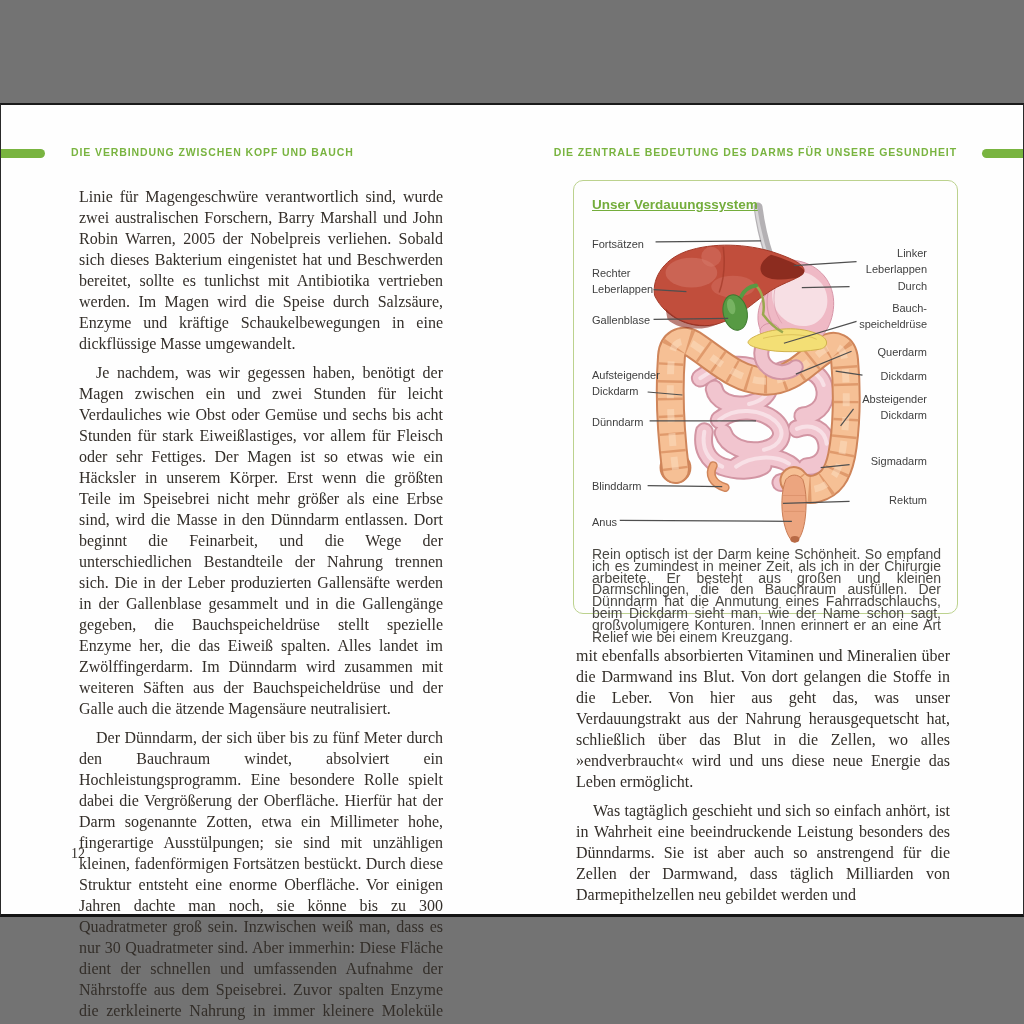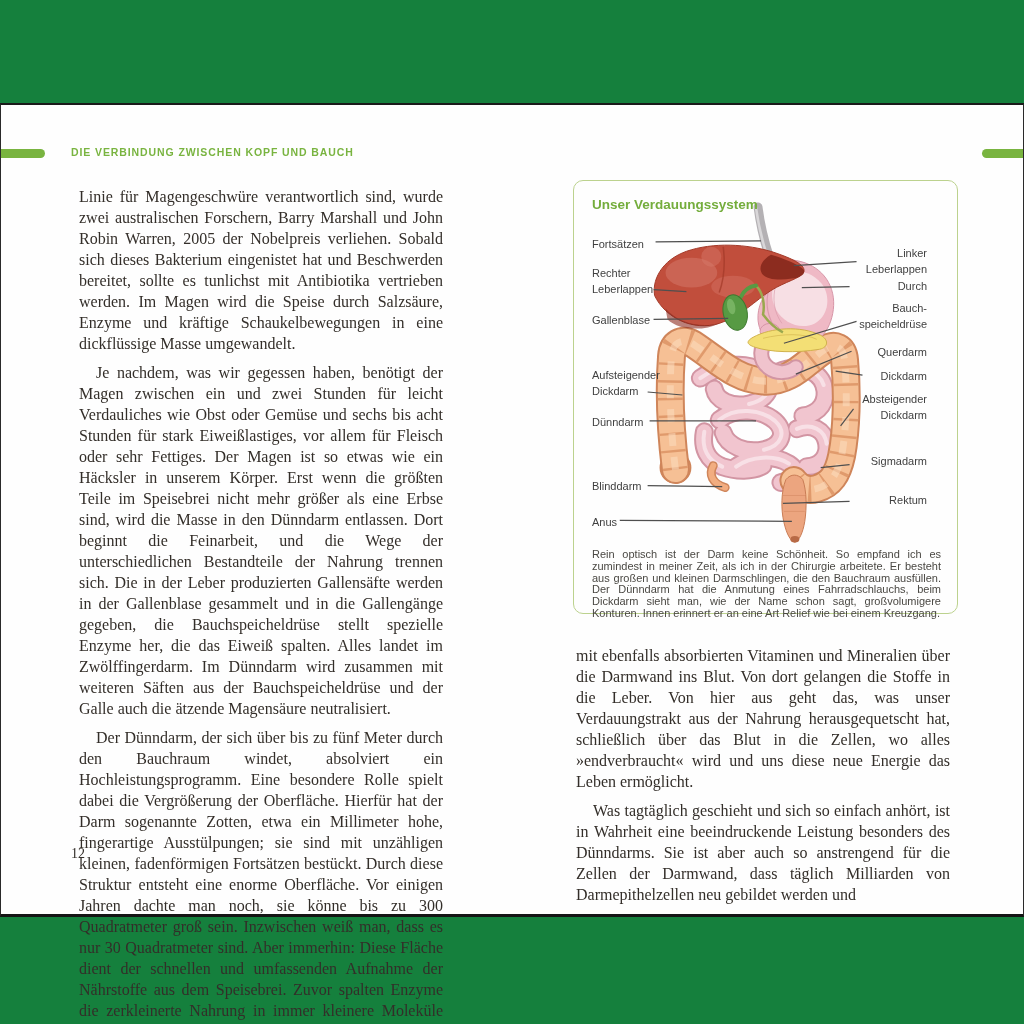--- a/index.html
+++ b/index.html
@@ -1,16 +1,16 @@
 <!DOCTYPE html>
 <html lang="de"><head>
 <meta charset="utf-8">
 <style>
   html,body{margin:0;padding:0;background:#ffffff;}
-  .canvas{position:relative;width:1024px;height:1024px;background:#15803d;overflow:hidden;
+  .canvas{position:relative;width:1024px;height:1024px;background:#737373;overflow:hidden;
           font-family:"Liberation Sans",sans-serif;}
   
   .photo{position:absolute;left:0;top:103px;width:1024px;height:814px;background:#fefefe;
          border-top:2px solid #1a1a1a;border-bottom:3px solid #141414;
          border-left:1px solid #2a2a2a;border-right:1px solid #2a2a2a;box-sizing:border-box;}
   .accent-bar{position:absolute;top:44px;height:9px;background:#79b440;}
   .accent-bar.left{left:0;width:44px;border-radius:0 5px 5px 0;}
   .accent-bar.right{right:0;width:41px;border-radius:5px 0 0 5px;}
   .running-head{position:absolute;top:41px;font-size:10.5px;font-weight:bold;
                 letter-spacing:0.9px;color:#79b440;white-space:nowrap;}
@@ -22,38 +22,39 @@
   .body-col p.indent{text-indent:17px;}
   .col-left{left:70px;top:73px;width:380px;}
   .col-right{left:567px;top:532px;width:390px;}
   .pagenum{position:absolute;top:741px;font-family:"Liberation Serif",serif;
            font-size:14px;color:#332e29;}
   .pagenum.pn-l{left:70px;}
   .pagenum.pn-r{left:567px;width:390px;text-align:right;}
   
   .figure-box{position:absolute;left:572px;top:75px;width:385px;height:434px;
               border:1.5px solid #bcd28e;border-radius:10px;box-sizing:border-box;background:#fefefe;}
-  .fig-title{position:absolute;left:18px;top:16px;font-size:13.5px;font-weight:bold;color:#74ad3c;}
+  .fig-title{position:absolute;left:18px;top:16px;font-size:13.5px;font-weight:bold;color:#74ad3c;text-decoration:underline;}
   .fig-label{position:absolute;font-size:11px;line-height:16px;color:#3f3f3f;}
   .fig-label.ll{left:18px;width:92px;text-align:left;}
   .fig-label.rl{right:30px;width:92px;text-align:right;}
-  .fig-caption{position:absolute;left:18px;right:16px;top:368px;font-size:11px;
+  .fig-caption{position:absolute;left:18px;right:16px;top:368px;font-size:14px;
                line-height:11.8px;color:#4a4843;text-align:justify;}
   .anatomy-svg{position:absolute;left:0;top:0;width:100%;height:100%;}
 </style>
 </head>
 <body>
 
 <div class="canvas">
   <div class="photo">
 
     <div class="accent-bar left"></div>
     <div class="accent-bar right"></div>
 
     <div class="running-head lh">DIE VERBINDUNG ZWISCHEN KOPF UND BAUCH</div>
+    <div class="running-head rh">DIE ZENTRALE BEDEUTUNG DES DARMS FÜR UNSERE GESUNDHEIT</div>
 
     <div class="body-col col-left">
       <p>Linie für Magengeschwüre verantwortlich sind, wurde zwei australischen Forschern, Barry Marshall und John Robin Warren, 2005 der Nobelpreis verliehen. Sobald sich dieses Bakterium eingenistet hat und Beschwerden bereitet, sollte es tunlichst mit Antibiotika vertrieben werden. Im Magen wird die Speise durch Salzsäure, Enzyme und kräftige Schaukelbewegungen in eine dickflüssige Masse umgewandelt.</p>
       <p class="indent">Je nachdem, was wir gegessen haben, benötigt der Magen zwischen ein und zwei Stunden für leicht Verdauliches wie Obst oder Gemüse und sechs bis acht Stunden für stark Eiweißlastiges, vor allem für Fleisch oder sehr Fettiges. Der Magen ist so etwas wie ein Häcksler in unserem Körper. Erst wenn die größten Teile im Speisebrei nicht mehr größer als eine Erbse sind, wird die Masse in den Dünndarm entlassen. Dort beginnt die Feinarbeit, und die Wege der unterschiedlichen Bestandteile der Nahrung trennen sich. Die in der Leber produzierten Gallensäfte werden in der Gallenblase gesammelt und in die Gallengänge gegeben, die Bauchspeicheldrüse stellt spezielle Enzyme her, die das Eiweiß spalten. Alles landet im Zwölffingerdarm. Im Dünndarm wird zusammen mit weiteren Säften aus der Bauchspeicheldrüse und der Galle auch die ätzende Magensäure neutralisiert.</p>
       <p class="indent">Der Dünndarm, der sich über bis zu fünf Meter durch den Bauchraum windet, absolviert ein Hochleistungsprogramm. Eine besondere Rolle spielt dabei die Vergrößerung der Oberfläche. Hierfür hat der Darm sogenannte Zotten, etwa ein Millimeter hohe, fingerartige Ausstülpungen; sie sind mit unzähligen kleinen, fadenförmigen Fortsätzen bestückt. Durch diese Struktur entsteht eine enorme Oberfläche. Vor einigen Jahren dachte man noch, sie könne bis zu 300 Quadratmeter groß sein. Inzwischen weiß man, dass es nur 30 Quadratmeter sind. Aber immerhin: Diese Fläche dient der schnellen und umfassenden Aufnahme der Nährstoffe aus dem Speisebrei. Zuvor spalten Enzyme die zerkleinerte Nahrung in immer kleinere Moleküle auf: Eiweiße in Aminosäuren, Kohlenhydrate in Zucker und Fette in Fettsäuren und Monoglyceride. Erst in dieser Form gelangen die Nährstoffteilchen zusammen</p>
     </div>
 
     <div class="figure-box">
 
       <svg class="anatomy-svg" viewBox="0 0 385 434">

